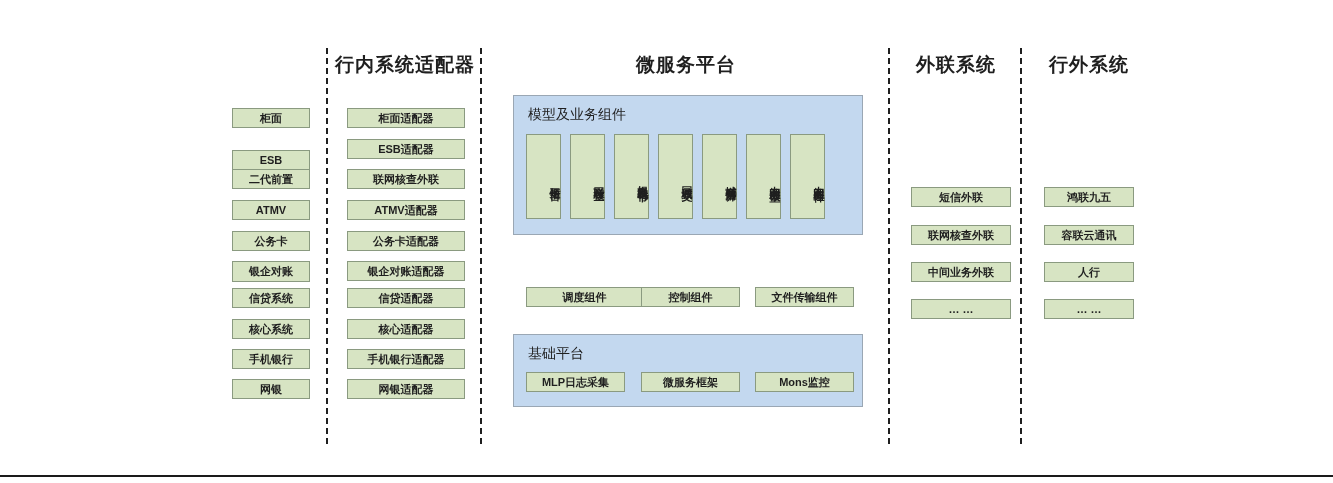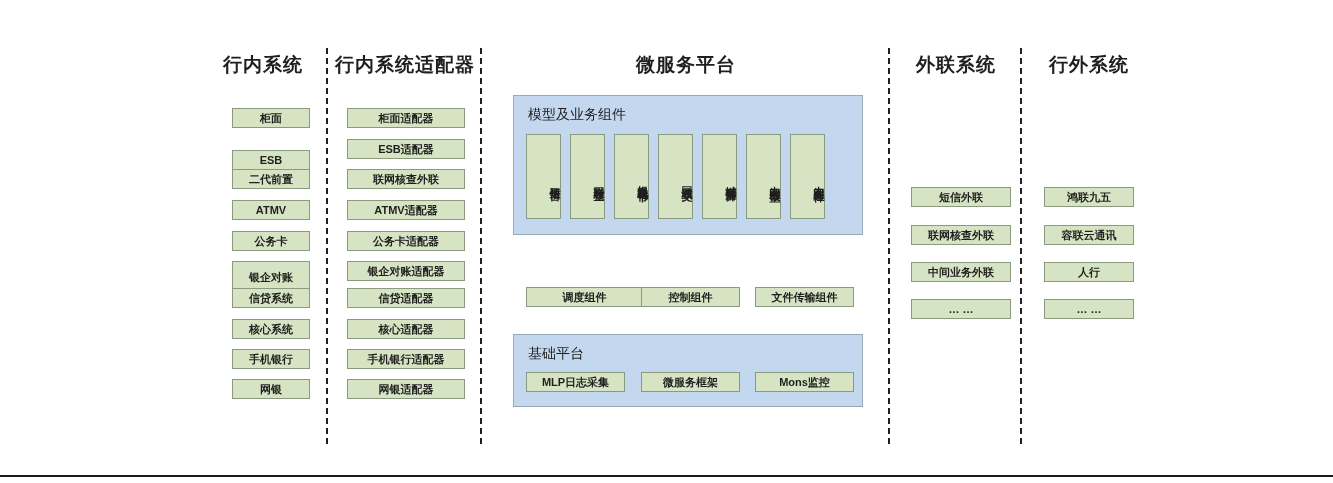--- a/index.html
+++ b/index.html
@@ -94,36 +94,35 @@
 </head>
 <body>
 
 <div id="canvas">
 
   <div class="divider" style="left:326px;"></div>
   <div class="divider" style="left:480px;"></div>
   <div class="divider" style="left:888px;"></div>
   <div class="divider" style="left:1020px;"></div>
 
-  <div class="col-title" style="left:200px; top:52px; width:126px;">行内系统</div>
 
   <div class="col-title" style="left:330px; top:52px; width:150px;">行内系统适配器</div>
 
   <div class="col-title" style="left:484px; top:52px; width:404px;">微服务平台</div>
 
   <div class="col-title" style="left:892px; top:52px; width:128px;">外联系统</div>
 
   <div class="col-title" style="left:1024px; top:52px; width:130px;">行外系统</div>
 
   <div class="node" style="left:232px; top:108px; width:78px; height:20px;">柜面</div>
   <div class="node" style="left:232px; top:150px; width:78px; height:20px;">ESB</div>
   <div class="node" style="left:232px; top:169px; width:78px; height:20px;">二代前置</div>
   <div class="node" style="left:232px; top:200px; width:78px; height:20px;">ATMV</div>
   <div class="node" style="left:232px; top:231px; width:78px; height:20px;">公务卡</div>
-  <div class="node" style="left:232px; top:261px; width:78px; height:32px;text-align:right;">银企对账</div>
+  <div class="node" style="left:232px; top:261px; width:78px; height:21px;text-align:right;">银企对账</div>
   <div class="node" style="left:232px; top:288px; width:78px; height:20px;">信贷系统</div>
   <div class="node" style="left:232px; top:319px; width:78px; height:20px;">核心系统</div>
   <div class="node" style="left:232px; top:349px; width:78px; height:20px;">手机银行</div>
   <div class="node" style="left:232px; top:379px; width:78px; height:20px;">网银</div>
 
   <div class="node" style="left:347px; top:108px; width:118px; height:20px;">柜面适配器</div>
   <div class="node" style="left:347px; top:139px; width:118px; height:20px;">ESB适配器</div>
   <div class="node" style="left:347px; top:169px; width:118px; height:20px;">联网核查外联</div>
   <div class="node" style="left:347px; top:200px; width:118px; height:20px;">ATMV适配器</div>
   <div class="node" style="left:347px; top:231px; width:118px; height:20px;">公务卡适配器</div>

